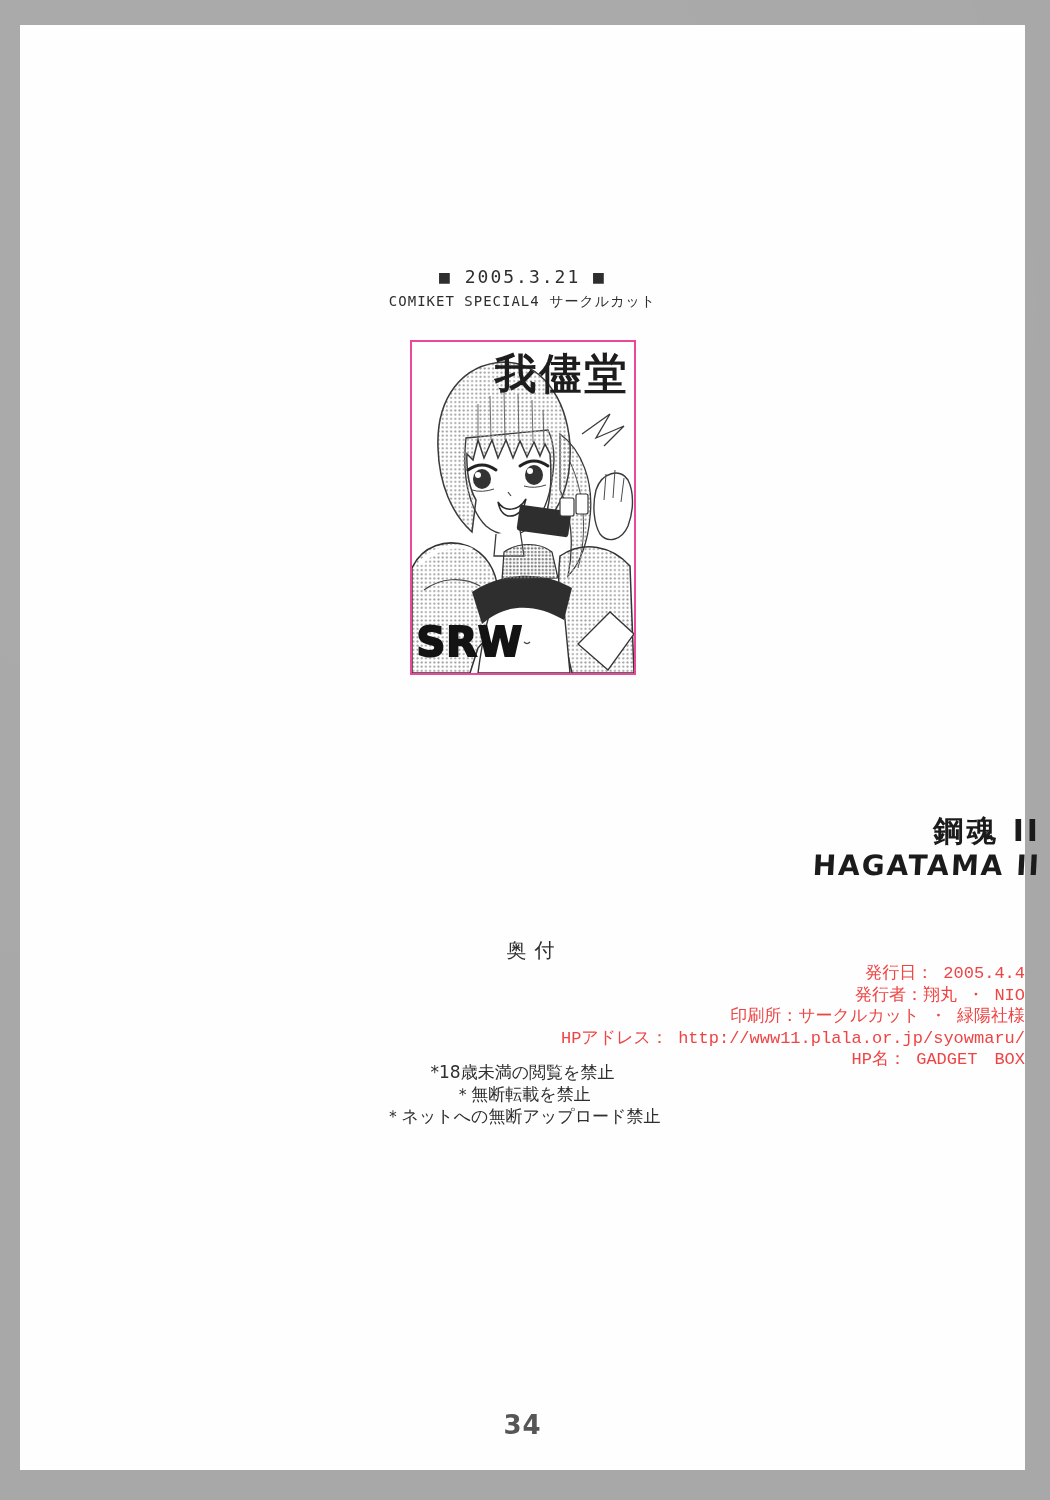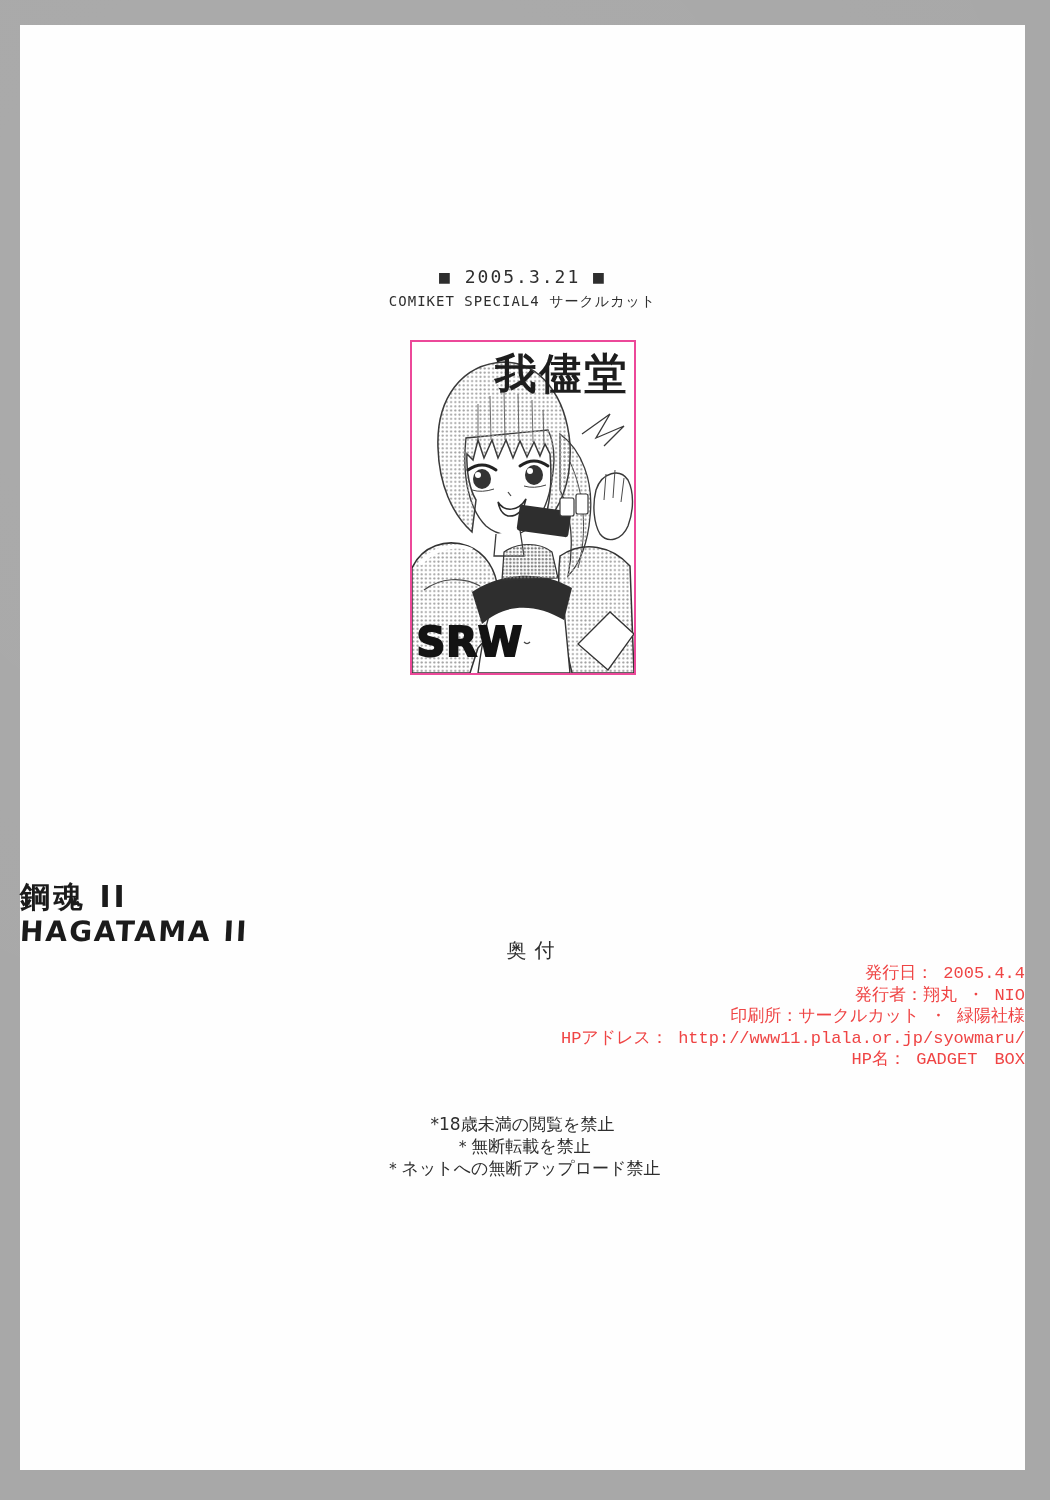--- a/index.html
+++ b/index.html
@@ -85,25 +85,26 @@
     font-weight: 900;
     color: #131313;
     -webkit-text-stroke: 2px #131313;
     letter-spacing: 1px;
     line-height: 42px;
     text-align: right;
   }
   
   .title-block {
     position: absolute;
-    top: 854px;
-    left: 0;
-    width: 100%;
-    text-align: left;
+    top: 788px;
+    left: 0;
+    width: 100%;
+    text-align: right;
     color: #1b1b1b;
+    padding-left: 16px;
   }
   .title-jp {
     font-size: 30px;
     font-weight: 900;
     letter-spacing: 3px;
     line-height: 36px;
   }
   .title-romaji {
     font-size: 28px;
     font-weight: 900;
@@ -131,21 +132,21 @@
     width: 100%;
     text-align: right;
     font-size: 17px;
     line-height: 21.5px;
     color: #ef4444;
     font-family: Liberation Mono, monospace;
   }
   
   .notices {
     position: absolute;
-    top: 1088px;
+    top: 1036px;
     left: 0;
     width: 100%;
     text-align: center;
     font-size: 17px;
     line-height: 22px;
     color: #2e2e2e;
   }
   
   .page-number {
     position: absolute;
@@ -249,15 +250,16 @@
       <div>HPアドレス： http://www11.plala.or.jp/syowmaru/</div>
       <div>HP名： GADGET　BOX</div>
     </div>
 
     <div class="notices">
       <div>*18歳未満の閲覧を禁止</div>
       <div>＊無断転載を禁止</div>
       <div>＊ネットへの無断アップロード禁止</div>
     </div>
 
+    <div class="page-number">34</div>
 
   </div>
 </div>
 
 </body></html>

